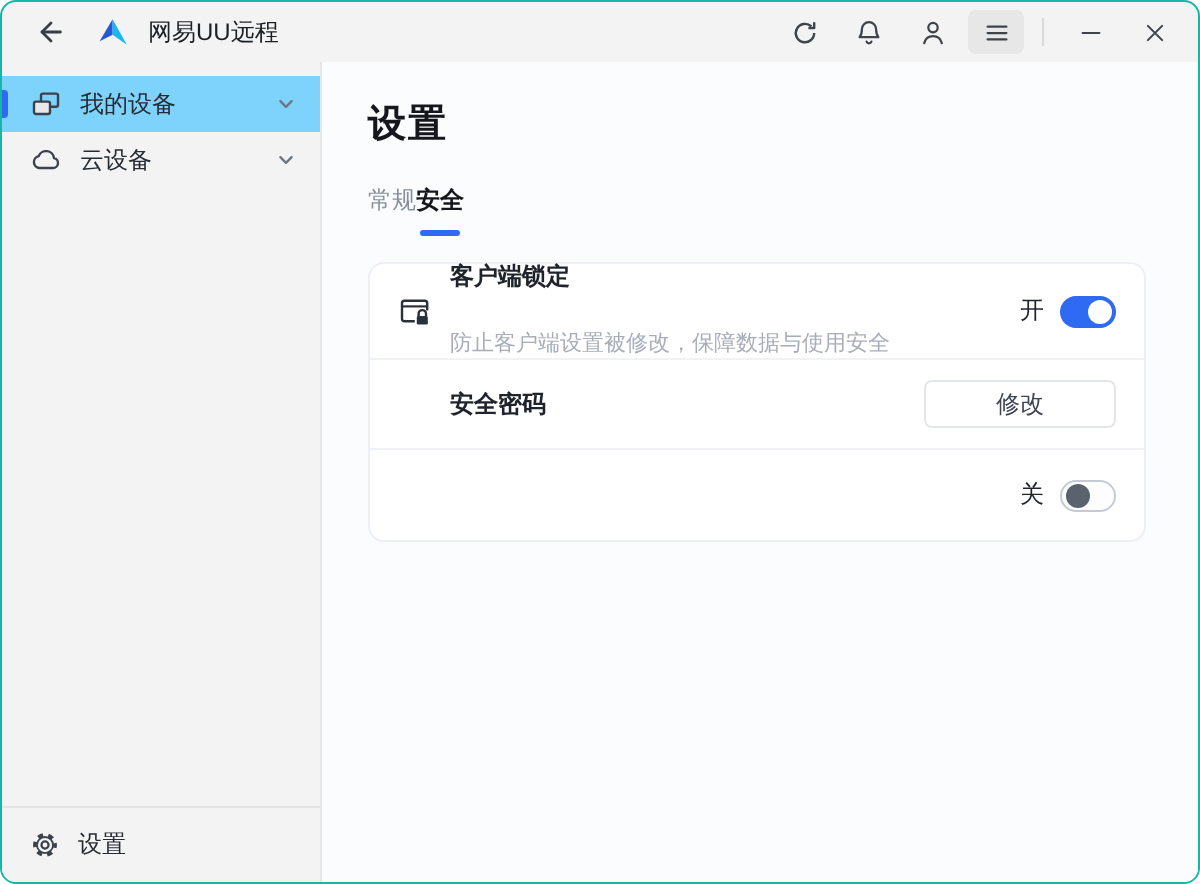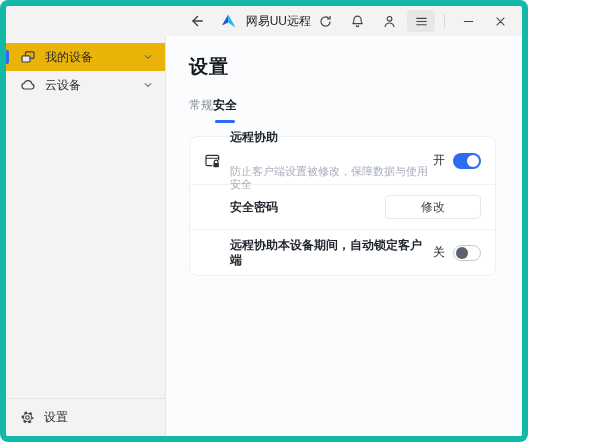--- a/index.html
+++ b/index.html
@@ -1,38 +1,38 @@
 <!DOCTYPE html>
 <html><head>
 <meta charset="utf-8">
 <style>
   html,body{margin:0;padding:0;background:#ffffff;}
   body{width:600px;height:442px;font-family:"Liberation Sans","DejaVu Sans",sans-serif;-webkit-font-smoothing:antialiased;}
-  .window{width:528px;height:442px;box-sizing:border-box;border:6px solid #14b8a6;border-radius:8px;overflow:hidden;background:#f3f3f3;display:flex;flex-direction:column;align-items:flex-end;}
+  .window{width:600px;height:442px;box-sizing:border-box;border:1px solid #14b8a6;border-radius:8px;overflow:hidden;background:#f3f3f3;display:flex;flex-direction:column;}
 
   
   .titlebar{height:30px;flex:0 0 30px;display:flex;align-items:center;justify-content:space-between;padding:0 8px 0 10px;}
   .tb-left{display:flex;align-items:center;gap:9px;}
   .tb-title{font-size:12px;color:#1c1f24;}
   .tb-right{display:flex;align-items:center;gap:4px;}
   .tb-btn{width:28px;height:22px;display:flex;align-items:center;justify-content:center;border:none;background:transparent;padding:0;border-radius:4px;}
   .tb-btn.menu-active{background:#e7e7e7;}
   .tb-divider{width:1px;height:14px;background:#d8d8d8;margin:0 5px;}
   .icon{display:inline-flex;align-items:center;justify-content:center;}
 
   
   .app-body{flex:1;display:flex;min-height:0;}
 
   
   .sidebar{width:160px;flex:0 0 160px;background:#f3f3f3;border-right:1px solid #e6e6e6;display:flex;flex-direction:column;box-sizing:border-box;}
   .nav{flex:1;padding-top:7px;}
   .nav-item{height:28px;display:flex;align-items:center;padding:0 12px 0 14px;position:relative;font-size:12px;color:#272b33;}
   .nav-item .nav-icon{width:16px;height:16px;margin-right:9px;}
   .nav-item .chevron{margin-left:auto;}
-  .nav-item.selected{background:#eab308;}
+  .nav-item.selected{background:#7dd3fc;}
   .nav-item.selected::before{content:"";position:absolute;left:0;top:7px;width:3px;height:14px;background:#2e6bf2;border-radius:0 2px 2px 0;}
   .sidebar-footer{flex:0 0 37px;border-top:1px solid #e4e4e4;display:flex;align-items:center;padding:0 14px;gap:9px;font-size:12px;color:#272b33;}
 
   
   .main{flex:1;background:#fafcfe;padding:12px 26px 0 23px;box-sizing:border-box;overflow:hidden;}
   .page-title{font-size:19px;font-weight:700;color:#14171c;margin:6px 0 0 0;letter-spacing:1px;}
   .tabs{display:flex;margin-top:17px;}
   .tab{font-size:12px;color:#8a909b;padding-bottom:9px;position:relative;cursor:default;}
   .tab.active{color:#14171c;font-weight:700;}
   .tab.active::after{content:"";position:absolute;bottom:0;left:50%;transform:translateX(-50%);width:20px;height:3px;border-radius:2px;background:#2e6bf2;}
@@ -190,21 +190,21 @@
             <span class="icon setting-icon">
               <svg width="18" height="18" viewBox="0 0 18 18" fill="none">
                   <rect x="2" y="3.4" width="12.6" height="10.2" rx="1.2" stroke="#2b313b" stroke-width="1.2"></rect>
                   <path d="M2 6.2 h12.6" stroke="#2b313b" stroke-width="1.1"></path>
                   <rect x="8.4" y="8.2" width="7.4" height="7.6" fill="#ffffff"></rect>
                   <path d="M10.3 11 v-1.1 a1.85 1.85 0 0 1 3.7 0 V11" stroke="#2b313b" stroke-width="1.2"></path>
                   <rect x="9.4" y="11" width="5.5" height="4.3" rx="0.7" fill="#2b313b"></rect>
                 </svg>
             </span>
             <div class="texts">
-              <div class="setting-title">远程协助</div>
+              <div class="setting-title">客户端锁定</div>
               <div class="setting-desc">防止客户端设置被修改，保障数据与使用安全</div>
             </div>
           </div>
           <div class="srow-right">
             <span class="state-label">开</span>
             <span class="toggle on">
                 <span class="knob"></span>
               </span>
           </div>
         </div>
@@ -218,21 +218,20 @@
           <div class="srow-right">
             <button class="btn-modify">修改</button>
           </div>
         </div>
 
         <div class="srow-divider"></div>
 
         <div class="srow h3">
           <div class="srow-left indent">
             <div class="texts">
-              <div class="setting-title">远程协助本设备期间，自动锁定客户端</div>
             </div>
           </div>
           <div class="srow-right">
             <span class="state-label">关</span>
             <span class="toggle off">
                 <span class="knob"></span>
               </span>
           </div>
         </div>
 

